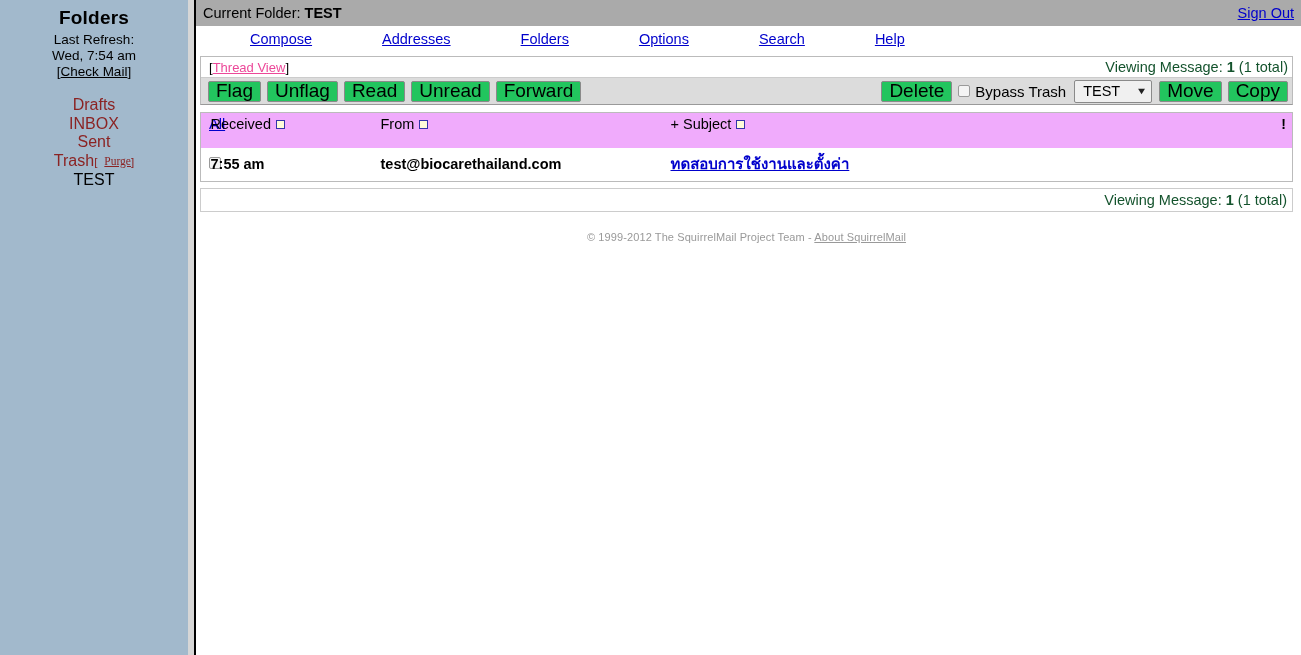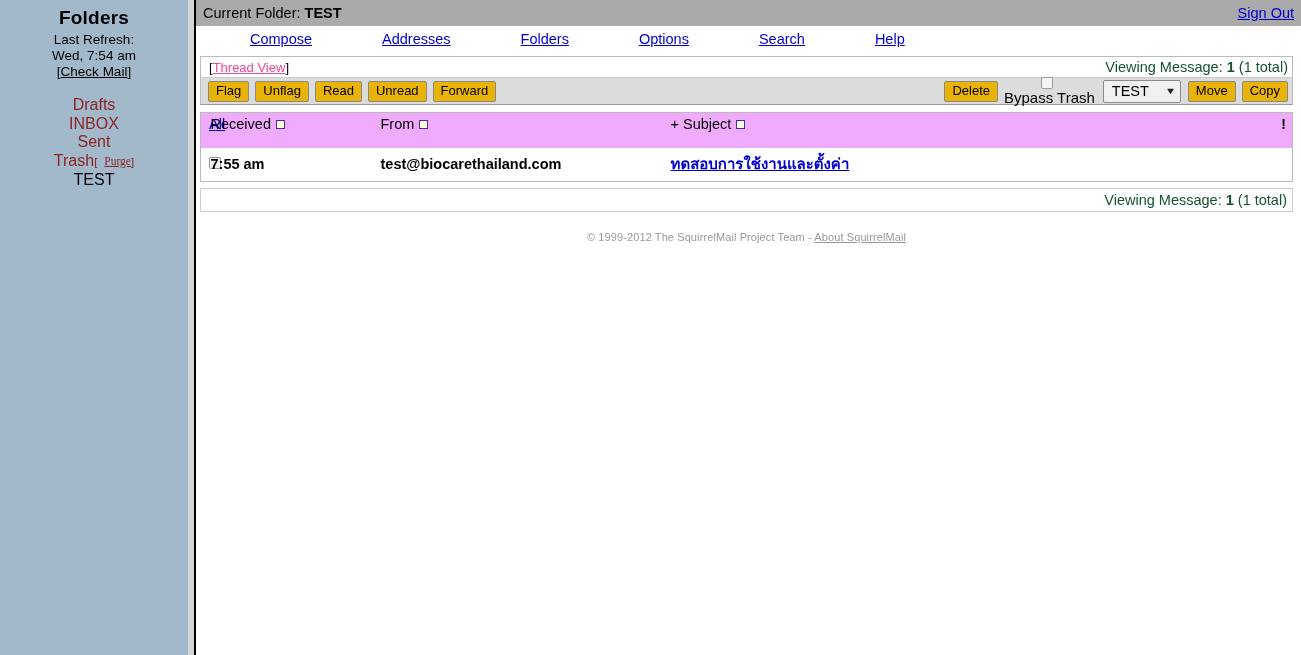--- a/index.html
+++ b/index.html
@@ -167,40 +167,39 @@
   .panel-row2 {
     display: flex;
     align-items: center;
     background: #dcdcdc;
     height: 27px;
     padding: 0 4px 0 7px;
     border-top: 1px solid #cccccc;
   }
   .btn {
     font-family: "Liberation Sans", sans-serif;
-    font-size: 13px;
-    color: #000000;
-    background: #eab308;
+    font-size: 19px;
+    color: #000000;
+    background: #22c55e;
     border: 1px solid #8a8a8a;
     border-radius: 2px;
     padding: 2px 7px;
     margin-right: 6px;
     line-height: 14px;
     cursor: default;
     height: 21px;
   }
   .btn-group-left { display: flex; align-items: center; }
   .btn-spacer { flex: 1 1 auto; }
   .btn-group-right { display: flex; align-items: center; }
   .bypass-wrap {
     display: flex;
     align-items: center;
     margin-right: 8px;
     font-size: 15px;
-    flex-direction: column;
   }
   .chk {
     width: 12px; height: 12px;
     border: 1px solid #9a9a9a;
     background: #f4f4f4;
     border-radius: 2px;
     display: inline-block;
     margin-right: 5px;
   }
   .sel-folder {

